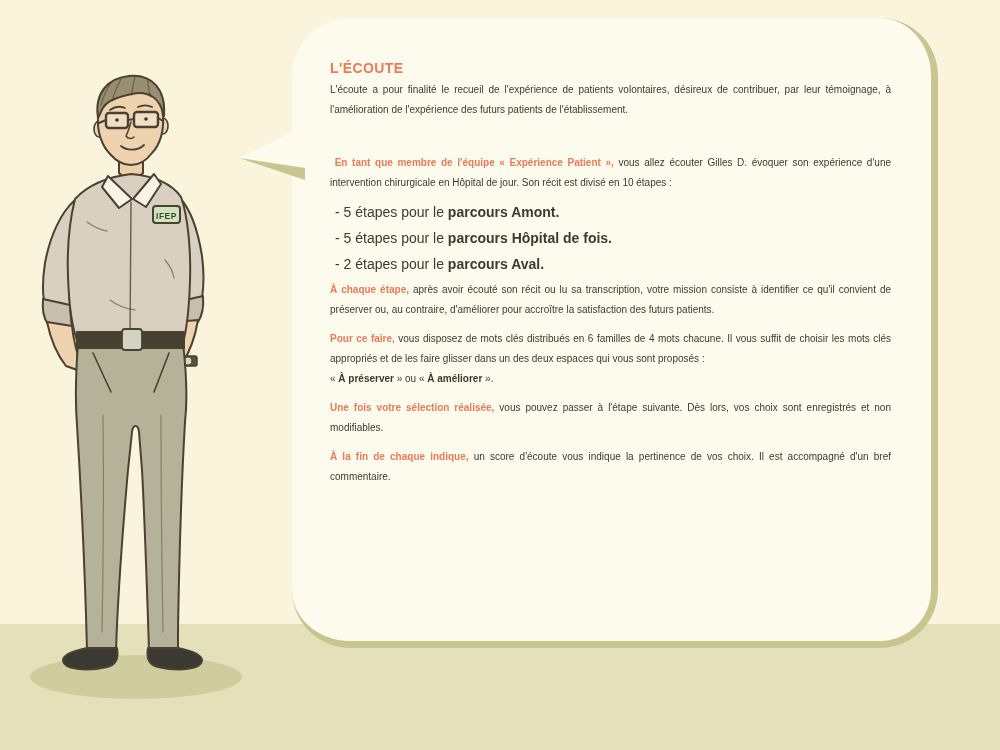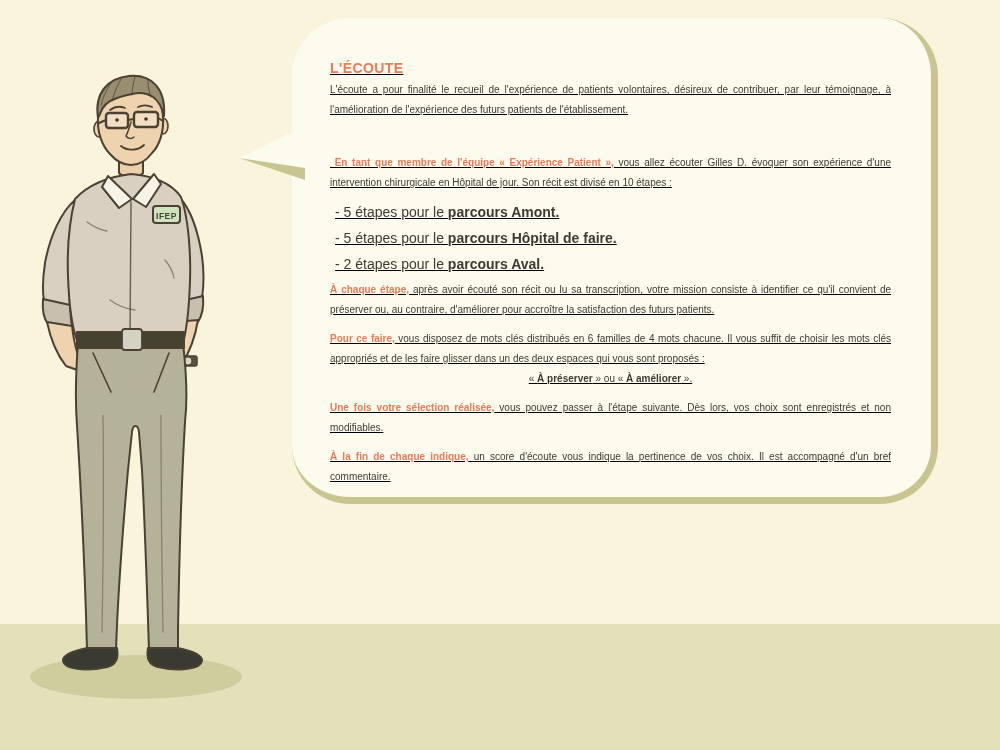--- a/index.html
+++ b/index.html
@@ -5,36 +5,36 @@
   html,body{margin:0;padding:0;background:#faf4dc;}
   .scene{
     position:relative;width:1000px;height:750px;overflow:hidden;
     background:#faf4dc;
     font-family:"Liberation Sans",sans-serif;
   }
   .floor{position:absolute;left:0;top:624px;width:1000px;height:126px;background:#e4e1ba;}
   .char-shadow{position:absolute;left:30px;top:655px;width:212px;height:44px;background:#cfcc9e;border-radius:50%;}
   .character{position:absolute;left:15px;top:70px;width:250px;height:620px;}
   .bubble{
-    position:absolute;left:292px;top:18px;width:646px;height:486px;box-sizing:border-box;
+    position:absolute;left:292px;top:18px;width:646px;height:630px;box-sizing:border-box;
     background:#fdfbed;border-right:7px solid #c9c591;border-bottom:7px solid #c9c591;
-    border-radius:58px;padding:42px 40px 0 38px;z-index:1;text-decoration:underline;
+    border-radius:58px;padding:42px 40px 0 38px;z-index:1;
   }
   .bubble-tail{position:absolute;left:233px;top:118px;width:74px;height:72px;z-index:2;}
   .bubble-title{
     margin:0 0 4px 0;color:#ec7a58;font-size:14px;font-weight:700;letter-spacing:.4px;
   }
   .bubble p{
     margin:0 0 9px 0;font-size:10px;line-height:20px;color:#3f3a31;text-align:justify;
   }
   .bubble p.mission{margin-top:33px;}
   .bullet{margin:0 0 6px 5px;font-size:14px;line-height:20px;color:#3f3a31;}
   .lead{color:#ec7a58;font-weight:700;}
   .strong{font-weight:700;}
-  .options-line{display:block;text-align:center;}
+  .options-line{display:block;text-align:left;}
 </style>
 </head>
 <body>
 
 <div class="scene">
 
   <div class="floor"></div>
   <div class="char-shadow"></div>
 
   <svg class="character" viewBox="0 0 250 620" aria-hidden="true">
@@ -90,21 +90,21 @@
   </svg>
 
   <div class="bubble">
     <h1 class="bubble-title">L'ÉCOUTE</h1>
 
     <p>L'écoute a pour finalité le recueil de l'expérience de patients volontaires, désireux de contribuer, par leur témoignage, à l'amélioration de l'expérience des futurs patients de l'établissement.</p>
 
     <p class="mission"><span class="lead">&nbsp;En tant que membre de l'équipe «&nbsp;Expérience Patient&nbsp;»,</span><span> vous allez écouter Gilles D. évoquer son expérience d'une intervention chirurgicale en Hôpital de jour. Son récit est divisé en 10 étapes :</span></p>
 
     <div class="bullet"><span>-  5 étapes pour le </span><span class="strong">parcours Amont.</span></div>
-    <div class="bullet"><span>- 5 étapes pour le </span><span class="strong">parcours Hôpital de faire.</span></div>
+    <div class="bullet"><span>- 5 étapes pour le </span><span class="strong">parcours Hôpital de fois.</span></div>
     <div class="bullet"><span>- 2 étapes pour le </span><span class="strong">parcours Aval.</span></div>
 
     <p><span class="lead">À chaque étape,</span><span> après avoir écouté  son récit ou lu sa transcription, votre mission consiste à identifier ce qu'il convient de préserver ou, au contraire, d'améliorer pour accroître la satisfaction des futurs patients.</span></p>
 
     <p><span class="lead">Pour ce faire,</span><span> vous disposez de mots clés distribués en 6 familles de 4 mots chacune. Il vous suffit de choisir les mots clés appropriés et de les faire glisser dans un des deux espaces qui vous sont proposés :</span><span class="options-line"><span>«&nbsp;</span><span class="strong">À préserver</span><span>&nbsp;» ou «&nbsp;</span><span class="strong">À améliorer</span><span>&nbsp;».</span></span></p>
 
     <p><span class="lead">Une fois votre sélection réalisée,</span><span> vous pouvez passer à l'étape suivante. Dès lors, vos choix sont enregistrés et non modifiables.</span></p>
 
 
     <p><span class="lead">À la fin de chaque indique,</span><span> un score d'écoute vous indique la pertinence de vos choix. Il est accompagné d'un bref commentaire.</span></p>

